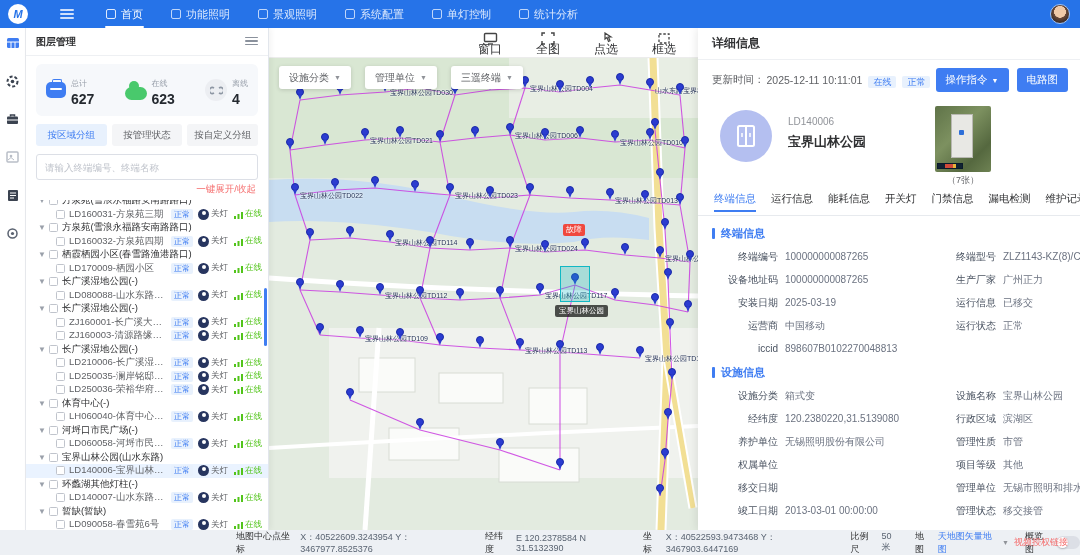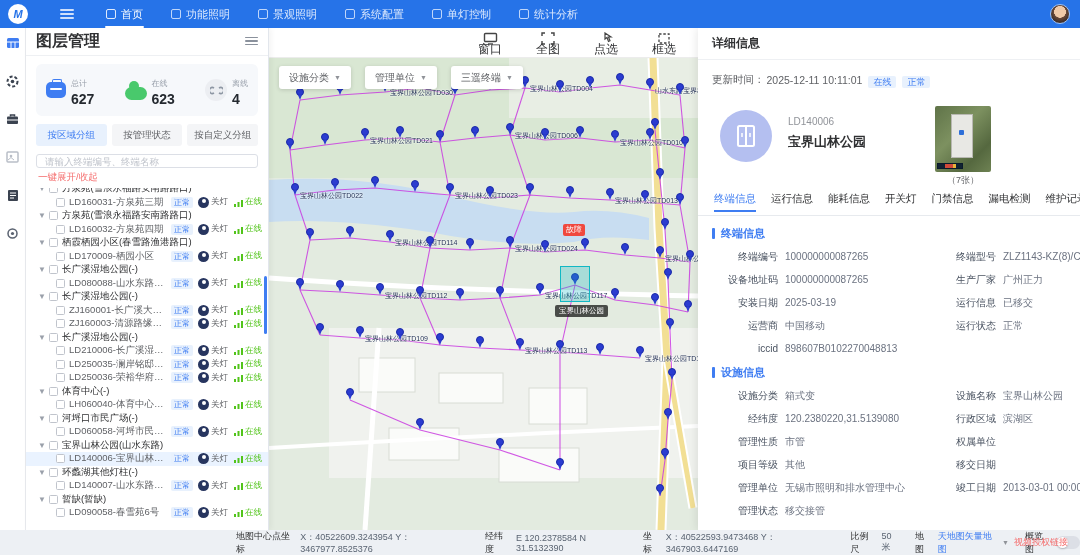--- a/index.html
+++ b/index.html
@@ -31,21 +31,21 @@
     align-items:center; padding-top:8px; gap:24px; }
   .rail-ic { width:14px; height:14px; display:flex; align-items:center; justify-content:center; }
   .rail-ic svg { display:block; }
 
   
   #layer-panel { position:absolute; left:26px; top:28px; bottom:25px; width:243px;
     background:#fff; border-right:1px solid #e2e6ec; z-index:6; display:flex;
     flex-direction:column; box-shadow:2px 0 6px rgba(0,0,0,.05); }
   .lp-header { height:28px; border-bottom:1px solid #eef0f3; display:flex; align-items:center;
     justify-content:space-between; padding:0 10px; }
-  .lp-title { font-size:16px; color:#303133; font-weight:bold; }
+  .lp-title { font-size:10px; color:#303133; font-weight:bold; }
   .lp-collapse { width:13px; height:10px; position:relative; cursor:pointer; }
   .lp-collapse i { display:block; height:1.5px; background:#8a919c; margin-bottom:2px; border-radius:1px; }
   .stats-card { margin:8px 10px 0; background:#f6f8fb; border-radius:6px; height:52px;
     display:flex; align-items:center; justify-content:space-between; padding:0 10px; }
   .stat { display:flex; align-items:center; gap:5px; }
   .stat-texts .s-label { font-size:8px; color:#99a0ab; }
   .stat-texts .s-value { font-size:14px; color:#24292f; font-weight:bold; line-height:14px; }
   .stat-ic { width:22px; height:22px; border-radius:50%; display:flex; align-items:center;
     justify-content:center; }
   .ic-total { background:#3f7df2; border-radius:5px; width:20px; height:16px; position:relative; }
@@ -55,26 +55,26 @@
   .ic-cloud { width:22px; height:13px; background:#49c96c; border-radius:8px; position:relative; margin-top:6px; }
   .ic-cloud::before { content:""; position:absolute; left:4px; top:-6px; width:10px; height:10px;
     background:#49c96c; border-radius:50%; }
   .ic-off { background:#eceef2; }
   .ic-off svg { display:block; }
   .group-tabs { margin:8px 10px 0; display:flex; gap:5px; }
   .g-tab { flex:1; height:22px; border-radius:3px; background:#f4f5f7; color:#606266;
     font-size:9.5px; display:flex; align-items:center; justify-content:center; cursor:pointer;
     white-space:nowrap; }
   .g-tab.active { background:#e8f1fd; color:#3f7df2; }
-  .search-box { margin:8px 10px 0; height:14px; border:1px solid #dcdfe6; border-radius:3px;
+  .search-box { margin:8px 10px 0; height:26px; border:1px solid #dcdfe6; border-radius:3px;
     display:flex; align-items:center; padding:0 8px; }
   .search-box input { border:none; outline:none; width:100%; font-size:9.5px; color:#606266;
     font-family:inherit; background:transparent; }
   .search-box input::placeholder { color:#c0c4cc; }
-  .expand-row { height:16px; margin:3px 12px 1px; display:flex; justify-content:flex-start; }
+  .expand-row { height:16px; margin:3px 12px 1px; display:flex; justify-content:flex-end; }
   .expand-link { font-size:9.5px; color:#f56c6c; cursor:pointer; }
   #tree { flex:1; overflow:hidden; position:relative; padding-top:1px; }
   .t-row { height:13.5px; display:flex; align-items:center; font-size:9.5px; padding-right:6px; }
   .t-row.clip-top { margin-top:-7px; }
   .t-row.group { padding-left:12px; color:#303133; }
   .t-row.device { padding-left:30px; color:#606266; }
   .t-row.device.sel { background:#eaf3ff; }
   .caret { color:#9aa0aa; font-size:8px; margin-right:3px; }
   .cb { width:9px; height:9px; border:1px solid #c0c4cc; border-radius:1.5px; background:#fff;
     margin-right:4px; flex:none; }
@@ -739,20 +739,29 @@
     <div class="pin" style="left: 287px; top: 430px;"></div>
   </div>
 
 <div id="detail">
   <div class="dt-header">详细信息</div>
 
   <div class="dt-update">
     <span class="upd-label">更新时间：</span>
     <span class="upd-time">2025-12-11 10:11:01</span>
     <span id="status-badges"><span class="st-badge">在线</span><span class="st-badge">正常</span></span>
+    <span class="dt-buttons" id="dt-buttons">
+        <button class="btn">
+     <span>操作指令</span>
+          <span class="dn">▼</span>
+        </button>
+        <button class="btn">
+     <span>电路图</span>
+        </button>
+      </span>
   </div>
 
   <div class="dt-card">
     <div class="dev-avatar">
       <svg width="26" height="26" viewBox="0 0 26 26">
         <rect x="5" y="3" width="16" height="20" rx="1.5" fill="none" stroke="#fff" stroke-width="2"></rect>
         <line x1="13" y1="3" x2="13" y2="23" stroke="#fff" stroke-width="2"></line>
         <line x1="9" y1="10" x2="9" y2="14" stroke="#fff" stroke-width="1.5"></line>
         <line x1="17" y1="10" x2="17" y2="14" stroke="#fff" stroke-width="1.5"></line>
       </svg>
@@ -841,20 +850,24 @@
           <span class="f-label">设施名称</span>
           <span class="f-value">宝界山林公园</span>
           </div>
           <div class="fld">
           <span class="f-label">经纬度</span>
           <span class="f-value">120.2380220,31.5139080</span>
           </div>
           <div class="fld">
           <span class="f-label">行政区域</span>
           <span class="f-value">滨湖区</span>
+          </div>
+          <div class="fld">
+          <span class="f-label">养护单位</span>
+          <span class="f-value">无锡照明股份有限公司</span>
           </div>
           <div class="fld">
           <span class="f-label">管理性质</span>
           <span class="f-value">市管</span>
           </div>
           <div class="fld">
           <span class="f-label">权属单位</span>
           <span class="f-value"></span>
           </div>
           <div class="fld">

